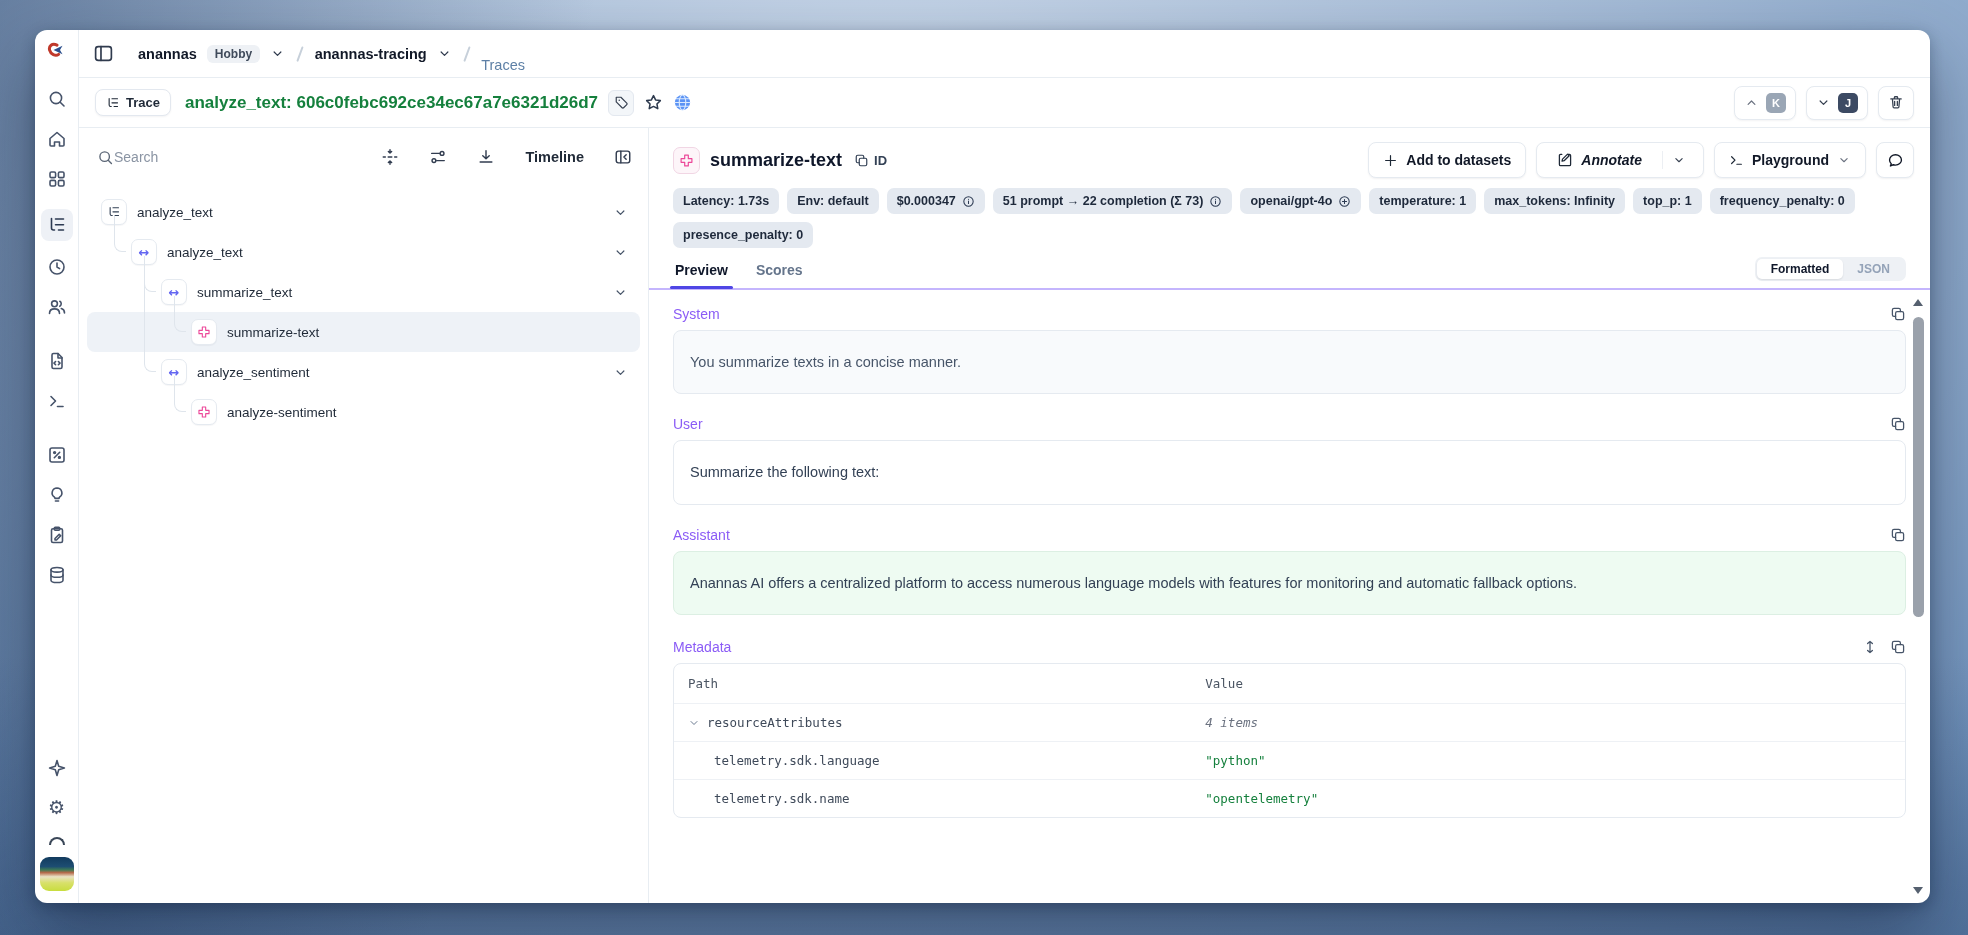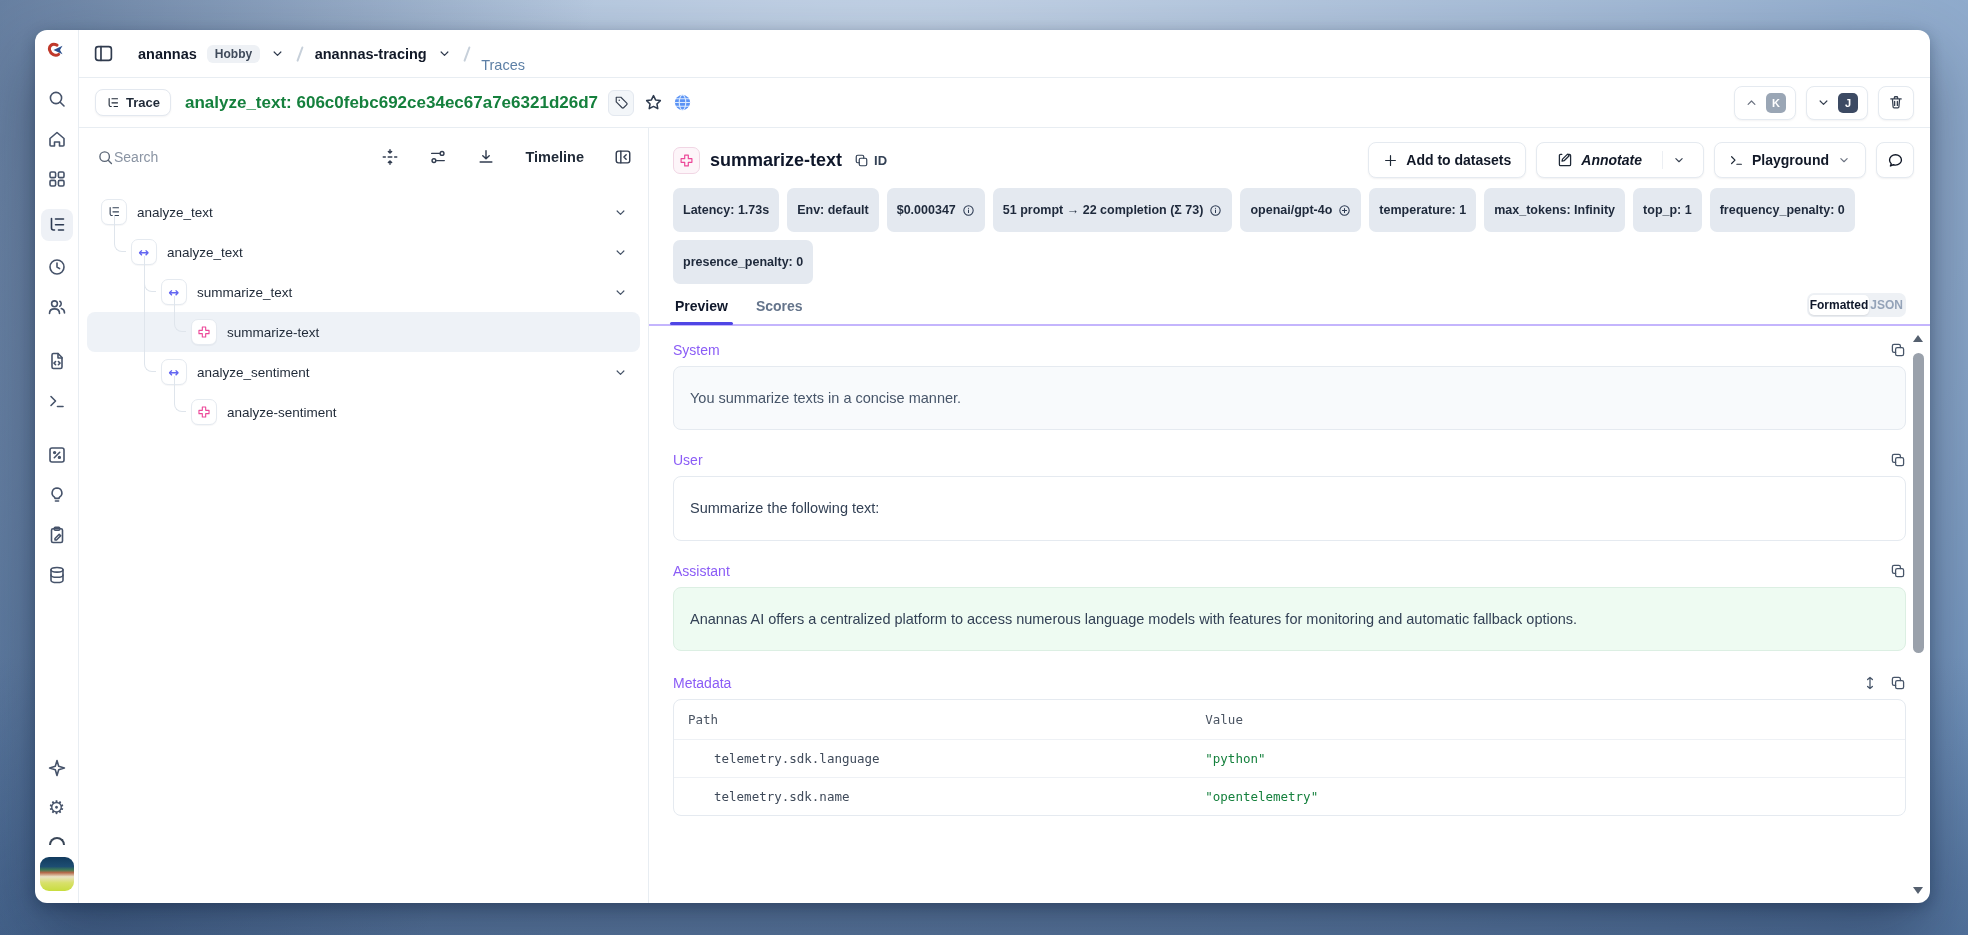--- a/index.html
+++ b/index.html
@@ -87,30 +87,30 @@
   .btn .bic { color:#1f2937; }
   .btn.split { padding:8px;font-style:italic; }
   .btn.split .seg { display:flex; align-items:center; gap:8px; padding:0 12px; height:100%; }
   .btn.split .seg.chev-seg { border-left:1px solid #eceff3; padding:0 9px; color:#374151; }
   .btn.icon-only { width:38px; padding:0; justify-content:center; }
 
   .timestamp { padding:11px 24px 0; font-size:13.5px; color:#334155; font-weight:500; flex:none; }
   .badges { padding:10px 24px 0; flex:none; }
   .badges .row1 { display:flex; gap:8px; overflow:hidden; margin-right:-24px; flex-wrap:nowrap; }
   .badges .row2 { display:flex; gap:8px; margin-top:8px; }
-  .badge { background:#e4e9f0; border-radius:7px; padding:15px 10px; font-size:12.5px; font-weight:600; color:#1e293b;
+  .badge { background:#e4e9f0; border-radius:7px; padding:6px 10px; font-size:12.5px; font-weight:600; color:#1e293b;
     display:inline-flex; align-items:center; gap:6px; flex:none; white-space:nowrap; }
   .badge .mini { color:#2c3a52; }
 
   .tabsrow { display:flex; align-items:flex-end; padding:6px 24px 0; border-bottom:2px solid #c4b5fd; flex:none; }
   .tab { font-size:14px; font-weight:600; padding:8px 2px 10px; margin-right:24px; color:#64748b; position:relative; cursor:pointer; }
   .tab.active { color:#0f172a; }
   .tab.active::after { content:""; position:absolute; left:-3px; right:-3px; bottom:-1px; height:3px; background:#4f46e5; border-radius:2px; }
   .format-toggle { margin-left:auto; margin-bottom:7px; background:#eef1f5; border-radius:7px; padding:2px; display:flex; align-items:center; }
-  .fmt { font-size:12px; font-weight:600; padding:3px 1px; border-radius:5px; color:#94a3b8; cursor:pointer; }
+  .fmt { font-size:12px; font-weight:600; padding:3px 14px; border-radius:5px; color:#94a3b8; cursor:pointer; }
   .fmt.active { background:#fff; color:#0f172a; box-shadow:0 1px 2px rgba(16,24,40,.10); }
 
   .dcontent { flex:1; overflow:hidden; padding:16px 24px 0; position:relative; }
   .sec-head { display:flex; align-items:center; justify-content:space-between; margin-bottom:8px; }
   .sec-title { font-size:14px; font-weight:400; color:#8b5cf6; }
   .copybtn { color:#475569; cursor:pointer; display:flex; }
   .meta-ics { display:flex; gap:12px; align-items:center; }
   .box { border:1px solid #e5eaf0; border-radius:8px; padding:20px 16px; font-size:14.5px; color:#334155; line-height:1.55; background:#fff; margin-bottom:22px; }
   .box.system { background:#f8fafc; color:#475569; }
   .box.assistant { background:#eefbf2; border-color:#dcefe3; margin-bottom:24px; }
@@ -580,20 +580,31 @@
                   </svg>
                 </span>
             </span>
           </div>
           <div class="mtable">
             <div class="mrow hdr">
               <span class="mcol-path">Path</span>
               <span>Value</span>
             </div>
             <div class="mrow">
+              <span class="mcol-path">
+                <span class="mchev">
+                    <svg class="ico" width="12" height="12" viewBox="0 0 20 20">
+                      <path d="M5 7.5l5 5 5-5"></path>
+                    </svg>
+                  </span>
+                <span>resourceAttributes</span>
+              </span>
+              <span class="val-muted">4 items</span>
+            </div>
+            <div class="mrow">
               <span class="mcol-path ind1">
                   <span>telemetry.sdk.language</span>
                 </span>
               <span class="val-string">"python"</span>
             </div>
             <div class="mrow">
               <span class="mcol-path ind1">
                   <span>telemetry.sdk.name</span>
                 </span>
               <span class="val-string">"opentelemetry"</span>

